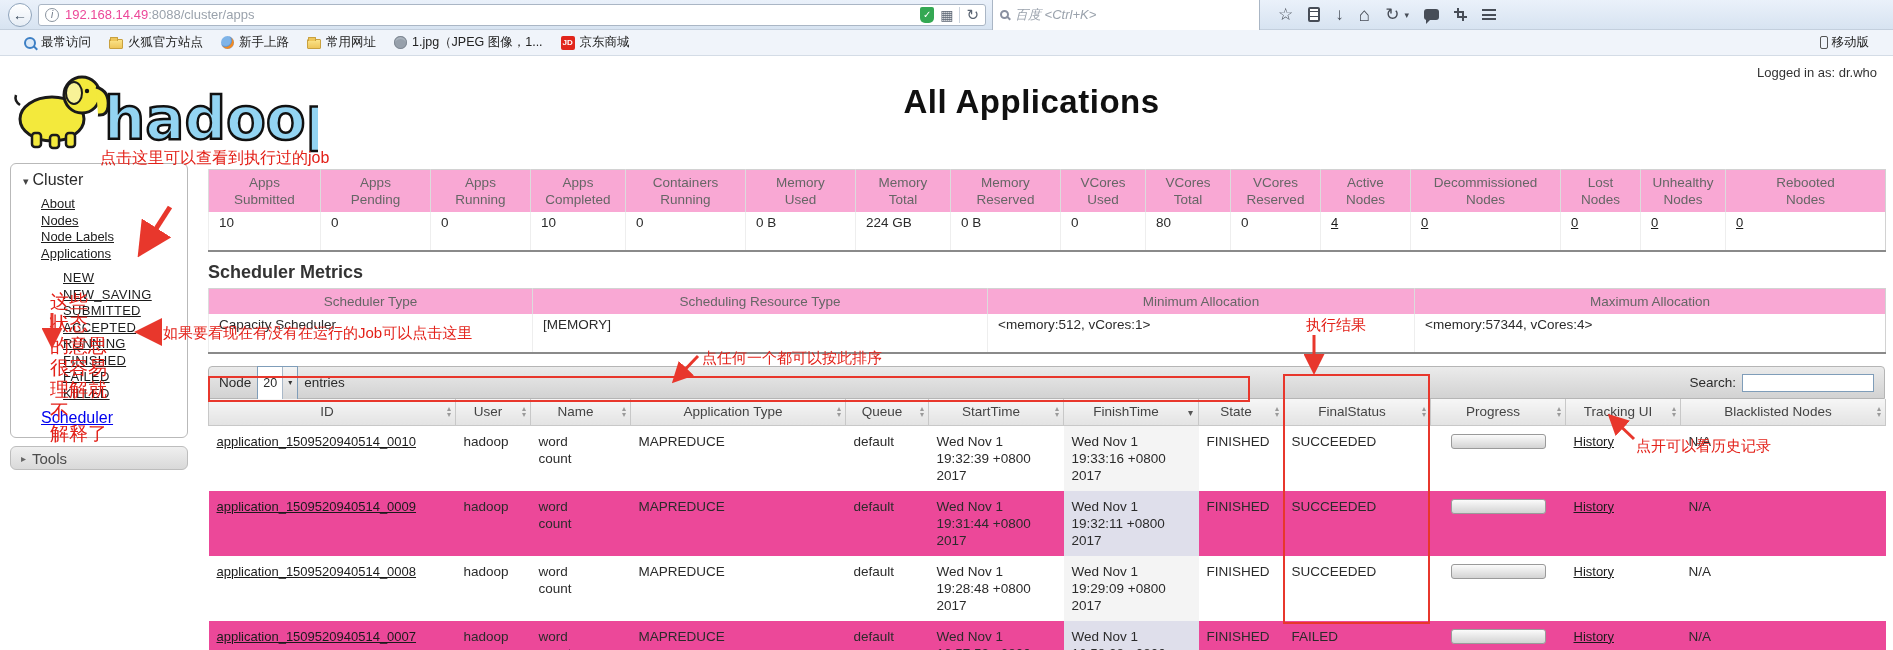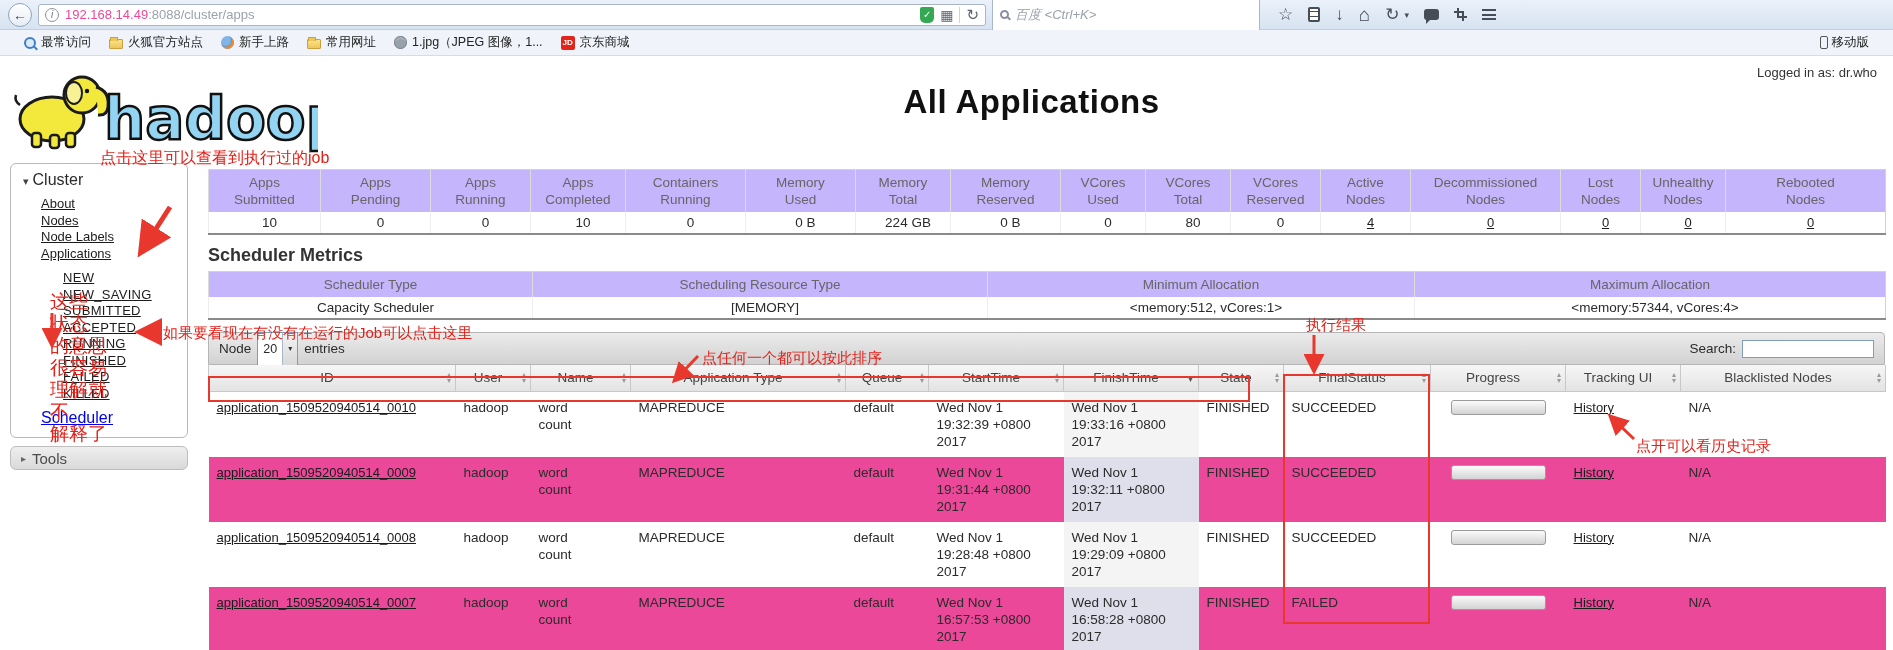--- a/index.html
+++ b/index.html
@@ -86,24 +86,24 @@
                background:linear-gradient(#efefef,#d9d9d9); display:flex; align-items:center;
                padding:0 10px; font-size:15px; color:#4c4c4c; gap:6px; }
   .tools-bar .tri { font-size:10px; color:#666; }
 
   
   .content { position:absolute; left:208px; top:112px; width:1677px; }
   .h2 { font-size:18px; font-weight:600; color:#333; margin-bottom:5px; }
 
   table.metrics { border-collapse:collapse; table-layout:fixed; width:1677px; margin-bottom:10px;
                   border:1px solid #d2d2d2; border-bottom:2px solid #8a8a8a; }
-  table.metrics th { background:#c4b5fd; color:#666; font-weight:400; font-size:13.5px; text-align:center;
+  table.metrics th { background:#f9a8d4; color:#666; font-weight:400; font-size:13.5px; text-align:center;
                      border-left:1px solid #dcdcdc; padding:4px 8px; line-height:17px; }
-  table.metrics td { font-size:13.5px; color:#2b2b2b; padding:3px 0 3px 10px; border-left:1px solid #eee;
-                     background:#fff; white-space:nowrap;text-align:center; }
+  table.metrics td { font-size:13.5px; color:#2b2b2b; padding:3px 0 20px 10px; border-left:1px solid #eee;
+                     background:#fff; white-space:nowrap; }
   .sched-note { margin-top:2px; }
 
   
   .apps-toolbar { margin-top:12px; height:33px; background:linear-gradient(#ebebeb,#d2d2d2);
                   border:1px solid #b5b5b5; border-radius:4px 4px 0 0;
                   display:flex; align-items:center; padding:0 10px; font-size:13.5px; color:#2b2b2b; }
   .show-select { display:inline-flex; align-items:center; border:1px solid #7f9db9; background:#fff;
                  height:34px; margin:0 6px; }
   .show-select .val { padding:0 5px; font-size:12.5px; }
   .show-select .dd { width:15px; height:100%; background:linear-gradient(#f4f4f4,#d8d8d8);

